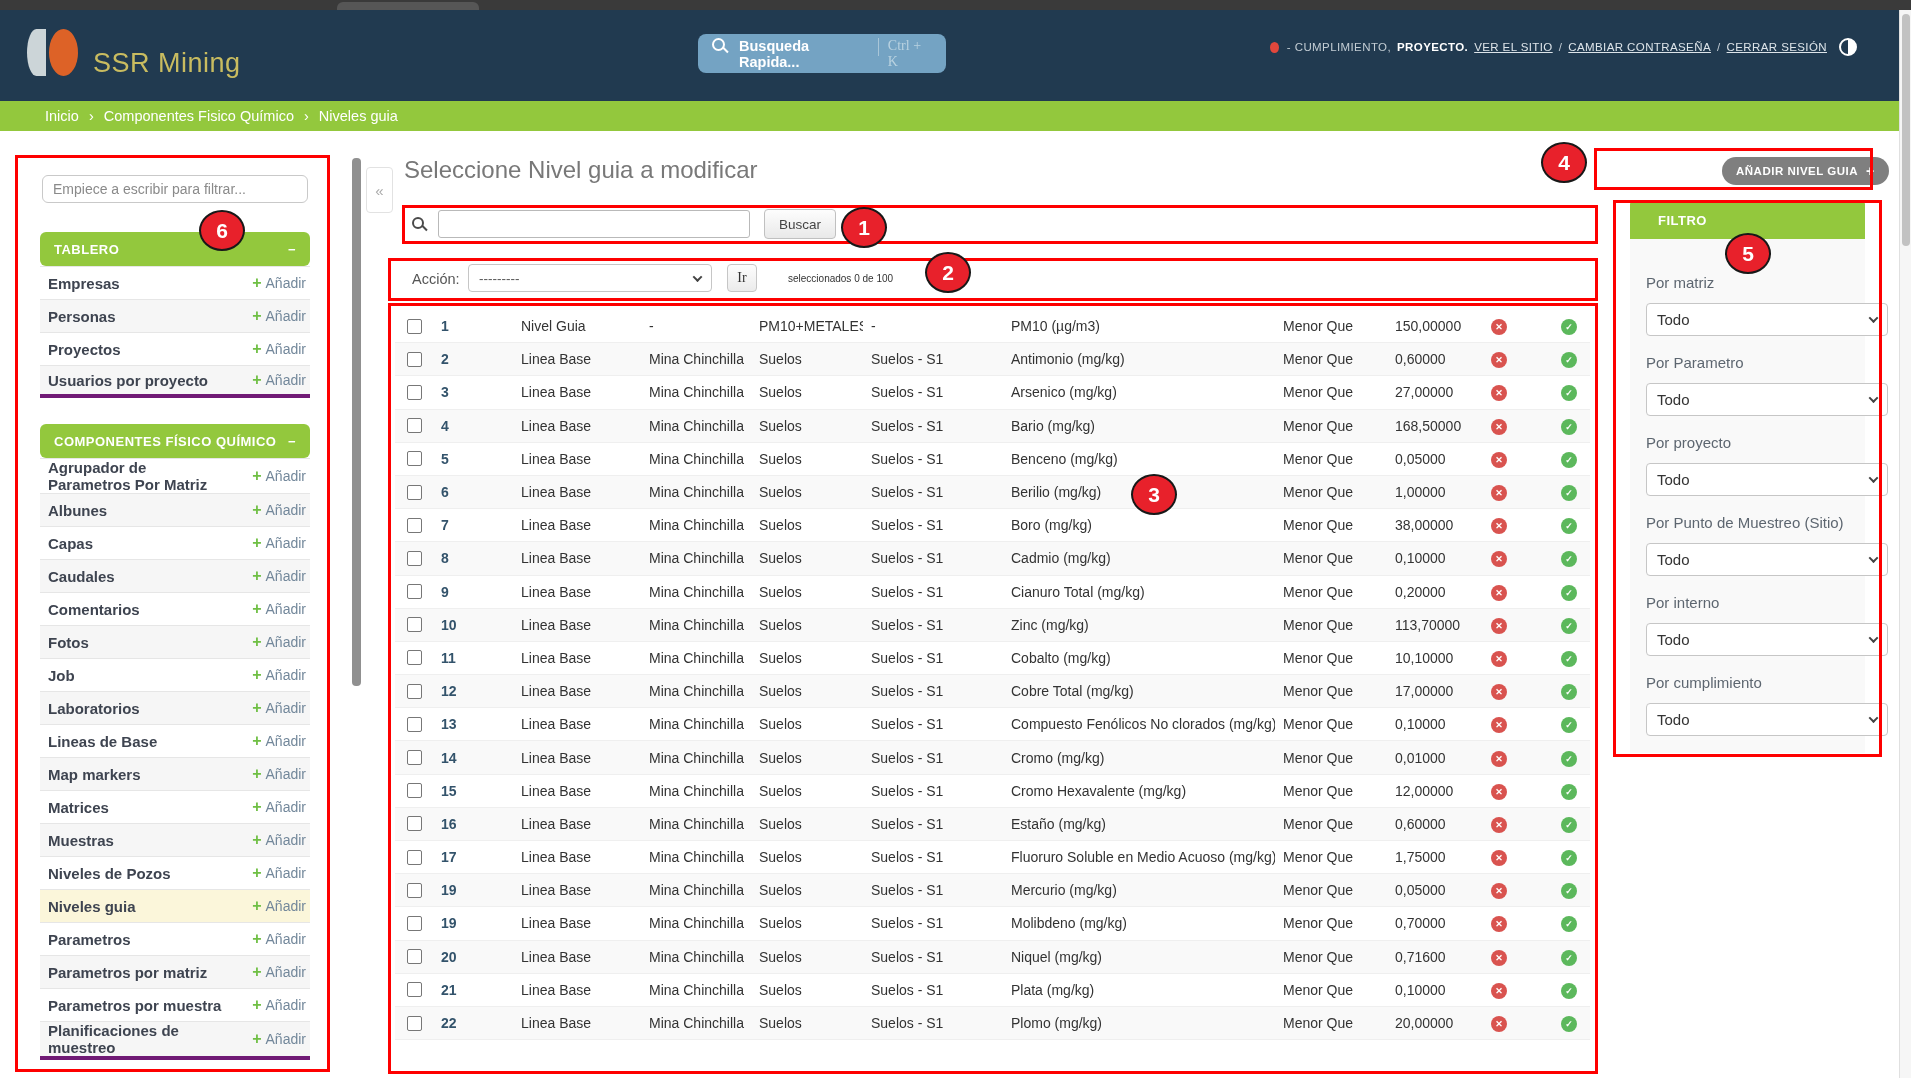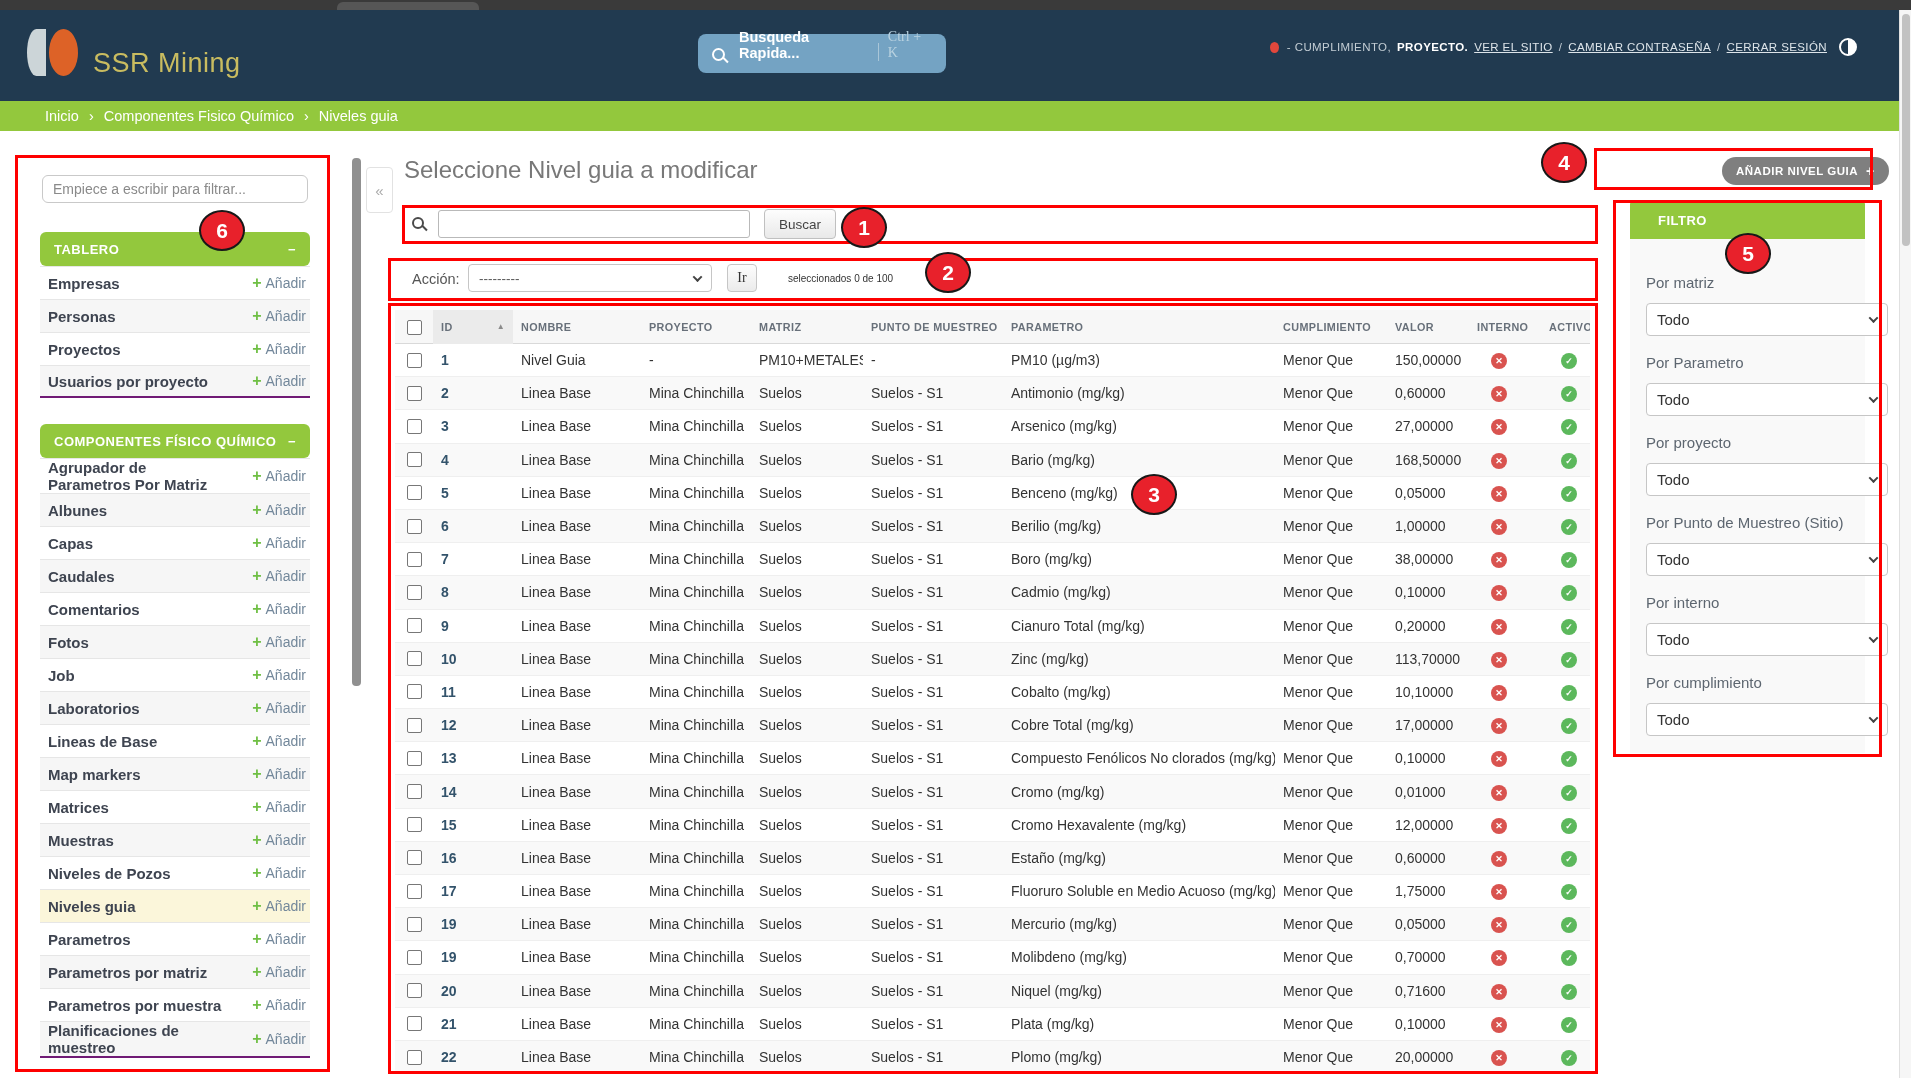--- a/index.html
+++ b/index.html
@@ -12,21 +12,21 @@
   #browser-tab { position:absolute; left:337px; top:2px; width:142px; height:8px; background:#565656; border-radius:6px 6px 0 0; }
 
   
   #header { position:absolute; left:0; top:10px; width:1899px; height:91px; background:#213a50; }
   .logo { position:absolute; left:27px; top:18px; height:48px; display:flex; align-items:center; }
   .logo-left  { width:19px; height:47px; background:#ccd5d8; border-radius:50% 0 0 50% / 50% 0 0 50%; }
   .logo-right { width:29px; height:47px; background:#dd6227; border-radius:50%; margin-left:3px; }
   .brand { position:absolute; left:93px; top:38px; font-size:27px; color:#c9bc60; letter-spacing:.5px; }
 
   .hsearch { position:absolute; left:698px; top:24px; width:248px; height:39px; background:#74a3c3;
-             border-radius:8px; display:flex; align-items:flex-end; padding:12px 14px; }
+             border-radius:8px; display:flex; align-items:flex-start; padding:4px 14px; }
   .mag { position:relative; width:13px; height:13px; border:2px solid #fff; border-radius:50%; flex:0 0 auto; }
   .mag::after { content:''; position:absolute; width:7px; height:2px; background:#fff;
                 transform:rotate(45deg); right:-6px; bottom:-2px; }
   .hsearch-label { color:#fff; font-weight:bold; font-size:14.5px; margin-left:14px; }
   .hsearch-div { width:1px; height:18px; background:#a9c6d8; margin:0 9px 0 12px; }
   .hsearch-short { color:#b9d2e0; font-size:14px; font-family:"Liberation Serif", serif; }
 
   .user-area { position:absolute; right:72px; top:31px; display:flex; align-items:center; gap:6px;
                font-size:11.5px; letter-spacing:.4px; color:#c3cdd4; white-space:nowrap; }
   .user-dot { width:9px; height:11px; border-radius:50%; background:#e2473c; margin-right:2px; }
@@ -47,21 +47,21 @@
                font-family:"Liberation Sans", sans-serif; }
   #sb-filter::placeholder { color:#8a8a8a; }
   #sb-sections { position:absolute; left:40px; top:232px; width:270px; }
   .sb-section + .sb-section { margin-top:26px; }
   .sb-head { height:34px; background:#93c83d; border-radius:6px; color:#fff; font-weight:bold; font-size:13px;
              letter-spacing:.5px; display:flex; align-items:center; justify-content:space-between; padding:0 14px; }
   .sb-min { font-weight:bold; }
   .sb-item { min-height:33px; display:flex; align-items:center; justify-content:space-between;
              border-top:1px solid #e6e6e6; padding:0 4px 0 8px; background:#fff; }
   .sb-item:first-of-type { border-top:none; }
-  .sb-item:last-child { border-bottom:2px solid #701a75; }
+  .sb-item:last-child { border-bottom:4px solid #701a75; }
   .sb-item.shade { background:#f6f6f6; }
   .sb-item.active { background:#fbf6da; }
   .sb-link { font-size:15px; font-weight:bold; color:#3e4450; line-height:17px; max-width:185px; }
   .sb-add { display:flex; align-items:center; gap:4px; flex:0 0 auto; }
   .sb-add .plus { color:#6fbf44; font-size:16px; font-weight:bold; }
   .sb-add span { color:#72879a; font-size:14px; }
   #sb-scrollthumb { position:absolute; left:352px; top:158px; width:9px; height:528px; background:#909090; border-radius:4px; }
 
   
   #collapse-tab { position:absolute; left:366px; top:167px; width:27px; height:46px; background:#fff;
@@ -354,35 +354,20 @@
 
   <div id="action-label">Acción:</div>
   <div id="action-select" class="fake-select">
     <span>---------</span>
     <span class="chev"></span>
   </div>
   <button id="ir-btn">Ir</button>
   <div id="sel-note">seleccionados 0 de 100</div>
 
   <div id="grid">
-    <div id="grid-head" class="grow">
-        <div class="cell c-check">
-          <span class="cb"></span>
-        </div>
-        <div class="cell c-id">ID<span class="sort-arrow">▲</span></div>
-        <div class="cell">NOMBRE</div>
-        <div class="cell">PROYECTO</div>
-        <div class="cell">MATRIZ</div>
-        <div class="cell">PUNTO DE MUESTREO</div>
-        <div class="cell">PARAMETRO</div>
-        <div class="cell">CUMPLIMIENTO</div>
-        <div class="cell">VALOR</div>
-        <div class="cell">INTERNO</div>
-        <div class="cell">ACTIVO</div>
-      </div>
     <div id="grid-body">
         <div class="grow trow">
           <div class="cell c-check">
             <span class="cb"></span>
           </div>
           <div class="cell c-idv">1</div>
           <div class="cell">Nivel Guia</div>
           <div class="cell">-</div>
           <div class="cell">PM10+METALES</div>
           <div class="cell">-</div>

